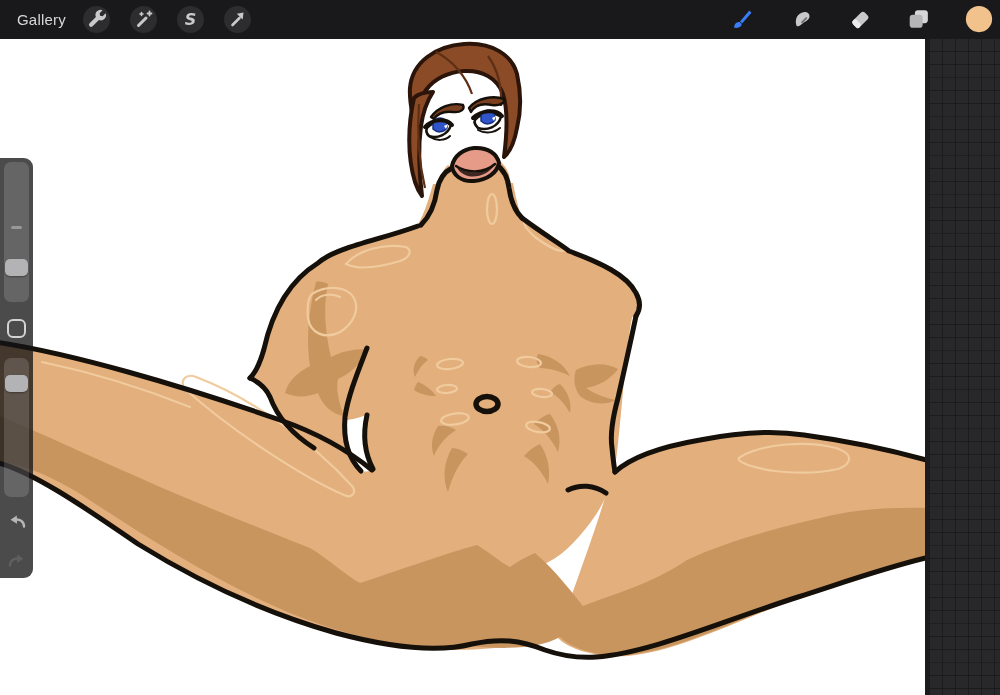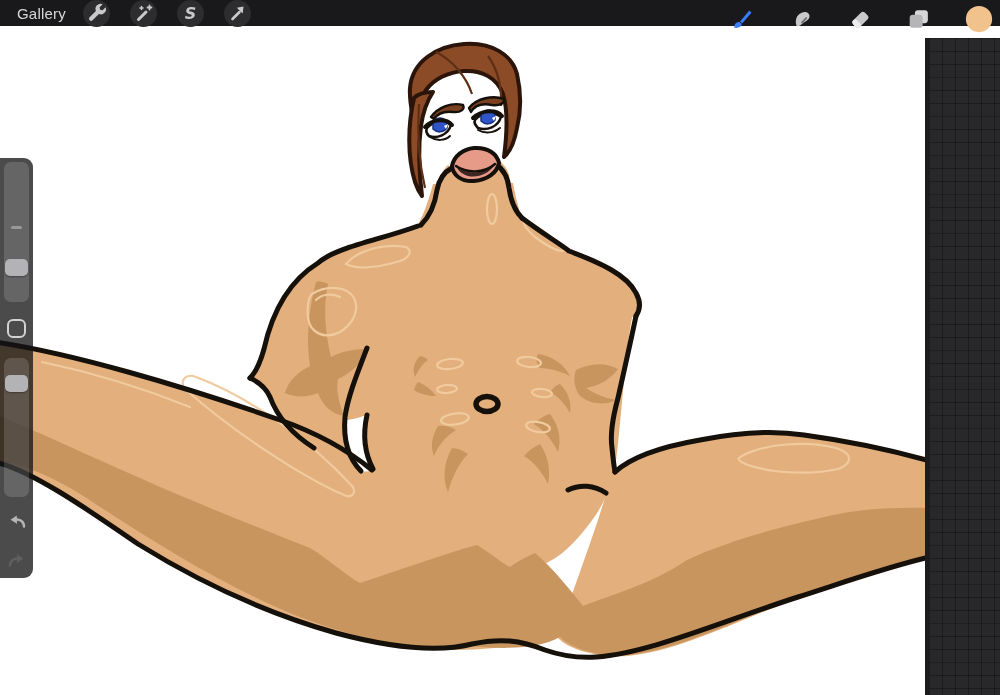--- a/index.html
+++ b/index.html
@@ -1,20 +1,20 @@
 <!DOCTYPE html>
 <html><head>
 <meta charset="utf-8">
 <style>
   * { margin:0; padding:0; box-sizing:border-box; }
   html,body { width:1000px; height:695px; overflow:hidden; background:#fff;
               font-family:"Liberation Sans", sans-serif; }
 
   
-  .topbar { position:absolute; left:0; top:0; width:1000px; height:26px;
+  .topbar { position:absolute; left:0; top:0; width:1000px; height:39px;
             background:#19191B; display:flex; align-items:center; z-index:30; }
   .gallery { color:#D8D8D8; font-size:15px; margin-left:17px; letter-spacing:.2px; cursor:default; }
   .tool-circle { width:27px; height:27px; border-radius:50%; background:#2D2D2F;
                  display:flex; align-items:center; justify-content:center; flex:0 0 auto; }
   .tc-actions    { margin-left:17px; }
   .tc-adjust     { margin-left:20px; }
   .tc-selection  { margin-left:20px; }
   .tc-transform  { margin-left:20px; }
   .right-tools { position:absolute; right:0; top:0; height:38px; display:flex;
                  align-items:center; }

